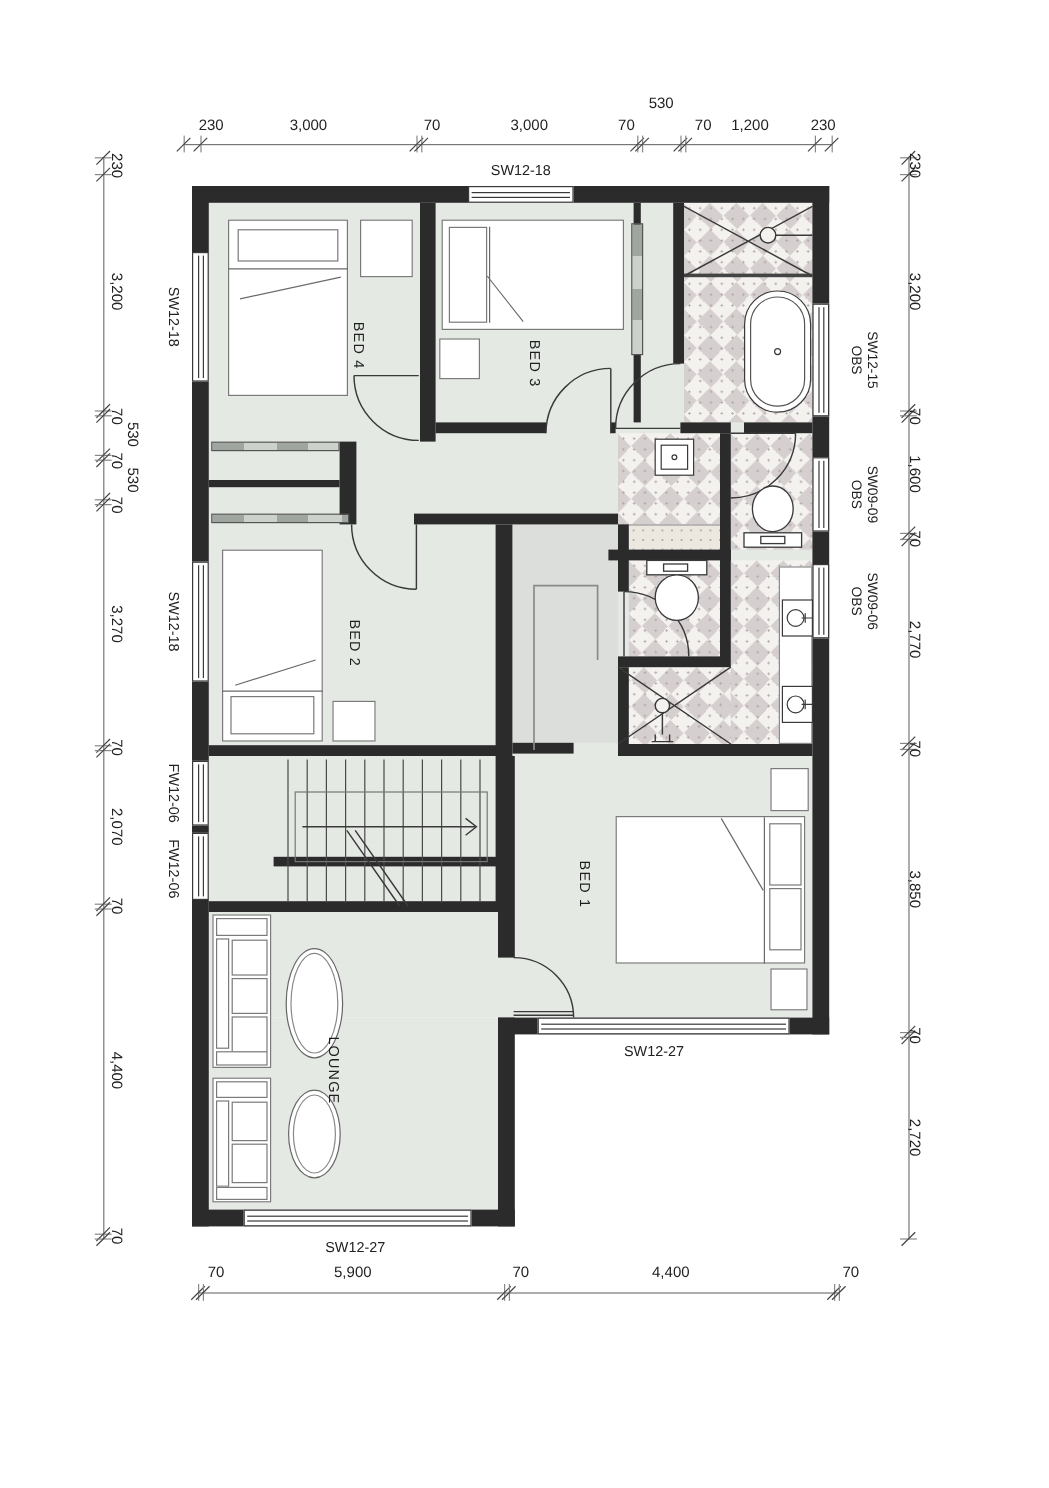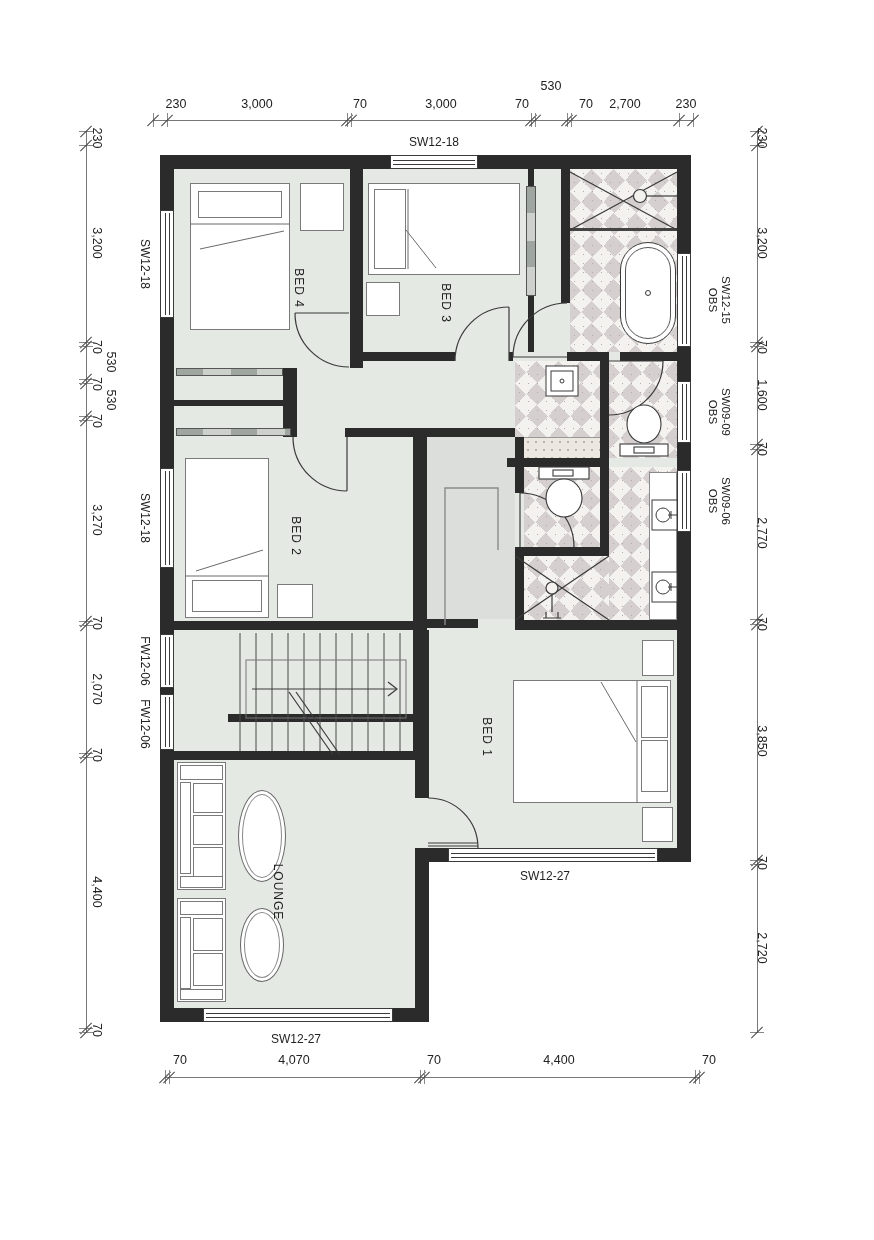--- a/index.html
+++ b/index.html
@@ -294,21 +294,21 @@
       <div class="tick" style="left: 671px; top: 120px;"></div>
       <div class="ext-h" style="left: 693px; top: 113px;"></div>
       <div class="tick" style="left: 685px; top: 120px;"></div>
       <span class="dimlab" style="left: 176px; top: 104px;">230</span>
       <span class="dimlab" style="left: 257px; top: 104px;">3,000</span>
       <span class="dimlab" style="left: 360px; top: 104px;">70</span>
       <span class="dimlab" style="left: 441px; top: 104px;">3,000</span>
       <span class="dimlab" style="left: 522px; top: 104px;">70</span>
       <span class="dimlab" style="left: 551px; top: 86px;">530</span>
       <span class="dimlab" style="left: 586px; top: 104px;">70</span>
-      <span class="dimlab" style="left: 625px; top: 104px;">2,700</span>
+      <span class="dimlab" style="left: 625px; top: 104px;">1,200</span>
       <span class="dimlab" style="left: 686px; top: 104px;">230</span>
       <div class="dline" style="left: 86px; top: 131px; width: 1px; height: 901px;"></div>
       <div class="ext-v" style="left: 79px; top: 131px;"></div>
       <div class="tick" style="left: 78px; top: 131px;"></div>
       <div class="ext-v" style="left: 79px; top: 145px;"></div>
       <div class="tick" style="left: 78px; top: 145px;"></div>
       <div class="ext-v" style="left: 79px; top: 342px;"></div>
       <div class="tick" style="left: 78px; top: 342px;"></div>
       <div class="ext-v" style="left: 79px; top: 346px;"></div>
       <div class="tick" style="left: 78px; top: 346px;"></div>
@@ -385,18 +385,18 @@
       <div class="tick" style="left: 161px; top: 1077px;"></div>
       <div class="ext-h" style="left: 420px; top: 1070px;"></div>
       <div class="tick" style="left: 412px; top: 1077px;"></div>
       <div class="ext-h" style="left: 424px; top: 1070px;"></div>
       <div class="tick" style="left: 416px; top: 1077px;"></div>
       <div class="ext-h" style="left: 695px; top: 1070px;"></div>
       <div class="tick" style="left: 687px; top: 1077px;"></div>
       <div class="ext-h" style="left: 699px; top: 1070px;"></div>
       <div class="tick" style="left: 691px; top: 1077px;"></div>
       <span class="dimlab" style="left: 180px; top: 1060px;">70</span>
-      <span class="dimlab" style="left: 294px; top: 1060px;">4,070</span>
+      <span class="dimlab" style="left: 294px; top: 1060px;">5,900</span>
       <span class="dimlab" style="left: 434px; top: 1060px;">70</span>
       <span class="dimlab" style="left: 559px; top: 1060px;">4,400</span>
       <span class="dimlab" style="left: 709px; top: 1060px;">70</span>
     </div>
 </div>
 
 </body></html>

